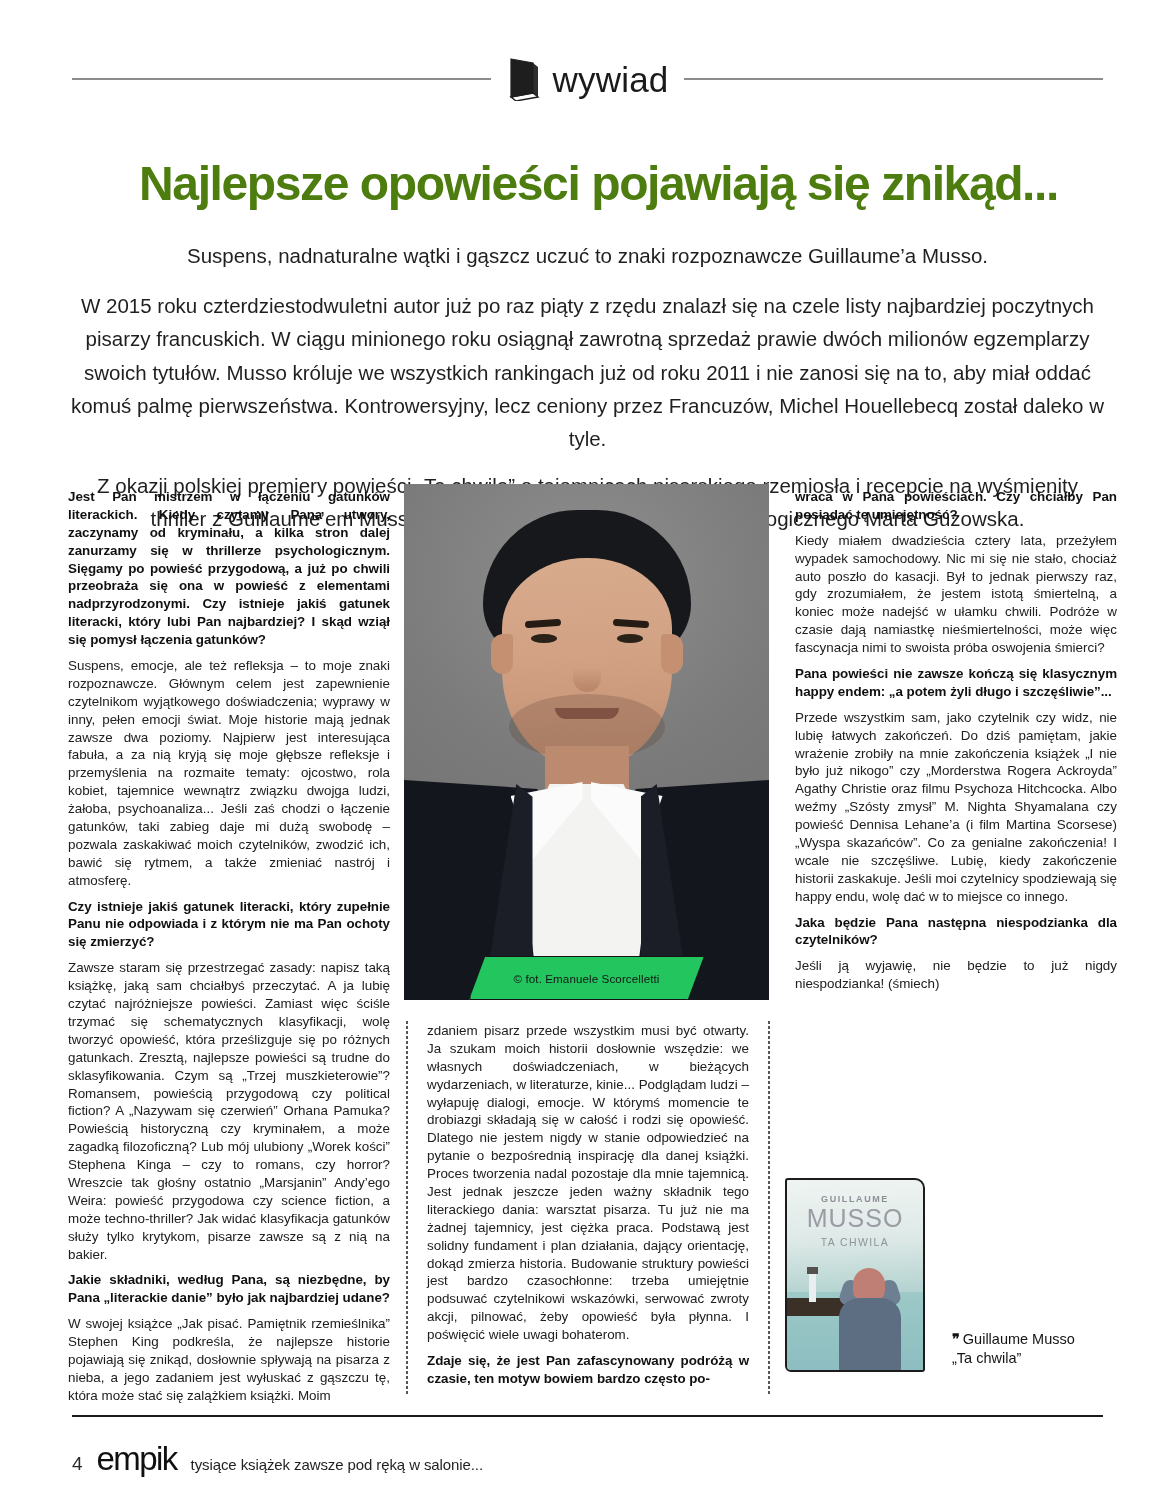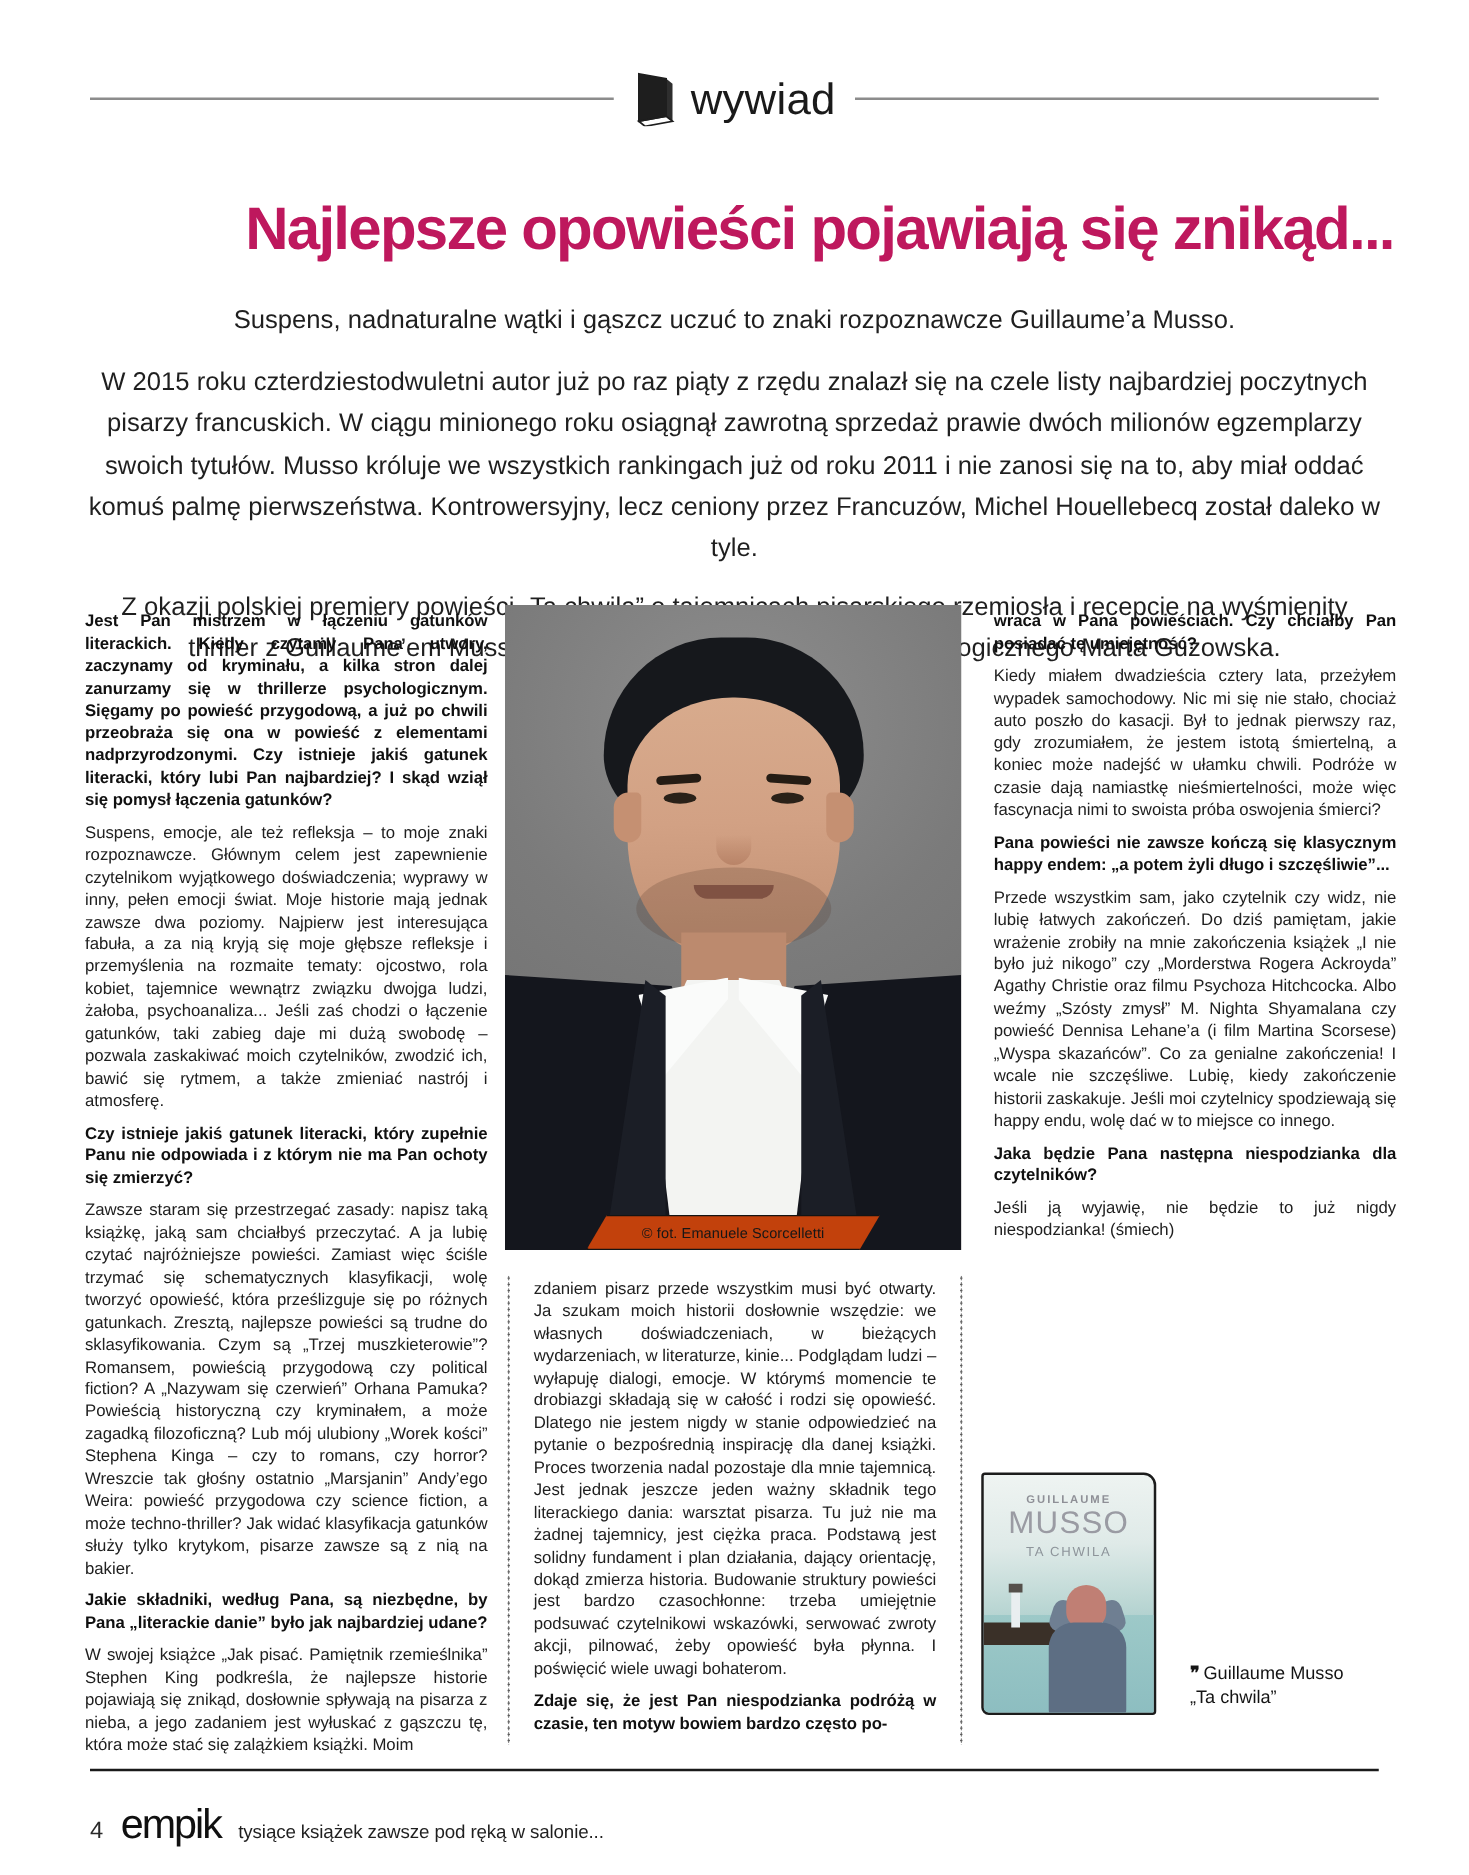--- a/index.html
+++ b/index.html
@@ -24,24 +24,24 @@
   .rule.right { margin-left:16px; }
   .masthead-center { display:flex; align-items:center; gap:12px; flex:0 0 auto; }
   .book-icon { width:34px; height:44px; display:block; }
   .masthead-title {
     font-size:35px; font-weight:400; letter-spacing:0.2px; color:#1a1a1a;
     line-height:1;
   }
 
   
   .headline {
-    position:absolute; left:60px; top:126px; width:1055px;
-    text-align:right;
+    position:absolute; left:71px; top:126px; width:1055px;
+    text-align:center;
     font-size:48px; font-weight:700; letter-spacing:-1.4px;
-    line-height:1.08; color:#be185d;
+    line-height:1.08; color:#4d7c0f;
     white-space:nowrap;
   }
 
   
   .lead {
     position:absolute; left:70px; top:222px; width:1035px;
     text-align:center;
     font-size:20.5px; line-height:1.62; color:#1f1f1f;
     font-weight:400;
   }
@@ -128,22 +128,22 @@
     position:absolute; top:296px; height:222px; background:#14161d;
   }
   .ph-jacket-l { left:0; width:215px; clip-path: polygon(0% 0%, 62% 4%, 100% 100%, 0% 100%); }
   .ph-jacket-r { right:0; width:215px; clip-path: polygon(38% 4%, 100% 0%, 100% 100%, 0% 100%); }
   .ph-lapel-l, .ph-lapel-r { position:absolute; top:300px; height:214px; background:#1b1e26; }
   .ph-lapel-l { left:50%; margin-left:-108px; width:54px; clip-path: polygon(70% 0%, 100% 6%, 100% 100%, 10% 100%); }
   .ph-lapel-r { left:50%; margin-left:54px;  width:54px; clip-path: polygon(0% 6%, 30% 0%, 90% 100%, 0% 100%); }
 
   .photo-caption {
     position:absolute; left:50%; transform:translateX(-50%);
-    bottom:0; width:235px; height:28px;
-    background:#c2410c; border:1.6px solid #141414;
+    bottom:0; width:235px; height:44px;
+    background:#22c55e; border:1.6px solid #141414;
     clip-path: polygon(7% 0%, 100% 0%, 93% 100%, 0% 100%);
     display:flex; align-items:center; justify-content:center;
     font-size:11.6px; color:#161616; letter-spacing:0.1px;
   }
 
   
   .bookwrap { position:absolute; left:785px; top:1178px; width:140px; height:194px; }
   .book {
     position:absolute; inset:0;
     border:2px solid #1c1c1c;
@@ -246,21 +246,21 @@
       <div class="ph-collar-l"></div>
       <div class="ph-collar-r"></div>
       <div class="ph-lapel-l"></div>
       <div class="ph-lapel-r"></div>
     </div>
     <div class="photo-caption">© fot. Emanuele Scorcelletti</div>
   </div>
 
   <div class="col" id="col-mid">
     <p>zdaniem pisarz przede wszystkim musi być otwarty. Ja szukam moich historii dosłownie wszędzie: we własnych doświadczeniach, w bieżących wydarzeniach, w literaturze, kinie... Podglądam ludzi – wyłapuję dialogi, emocje. W którymś momencie te drobiazgi składają się w całość i rodzi się opowieść. Dlatego nie jestem nigdy w stanie odpowiedzieć na pytanie o bezpośrednią inspirację dla danej książki. Proces tworzenia nadal pozostaje dla mnie tajemnicą. Jest jednak jeszcze jeden ważny składnik tego literackiego dania: warsztat pisarza. Tu już nie ma żadnej tajemnicy, jest ciężka praca. Podstawą jest solidny fundament i plan działania, dający orientację, dokąd zmierza historia. Budowanie struktury powieści jest bardzo czasochłonne: trzeba umiejętnie podsuwać czytelnikowi wskazówki, serwować zwroty akcji, pilnować, żeby opowieść była płynna. I poświęcić wiele uwagi bohaterom.</p>
-    <p class="q">Zdaje się, że jest Pan niespodzianka podróżą w czasie, ten motyw bowiem bardzo często po-</p>
+    <p class="q">Zdaje się, że jest Pan zafascynowany podróżą w czasie, ten motyw bowiem bardzo często po-</p>
   </div>
 
   <div class="col" id="col-right">
     <p class="q">wraca w Pana powieściach. Czy chciałby Pan posiadać tę umiejętność?</p>
     <p>Kiedy miałem dwadzieścia cztery lata, przeżyłem wypadek samochodowy. Nic mi się nie stało, chociaż auto poszło do kasacji. Był to jednak pierwszy raz, gdy zrozumiałem, że jestem istotą śmiertelną, a koniec może nadejść w ułamku chwili. Podróże w czasie dają namiastkę nieśmiertelności, może więc fascynacja nimi to swoista próba oswojenia śmierci?</p>
     <p class="q">Pana powieści nie zawsze kończą się klasycznym happy endem: „a potem żyli długo i szczęśliwie”...</p>
     <p>Przede wszystkim sam, jako czytelnik czy widz, nie lubię łatwych zakończeń. Do dziś pamiętam, jakie wrażenie zrobiły na mnie zakończenia książek „I nie było już nikogo” czy „Morderstwa Rogera Ackroyda” Agathy Christie oraz filmu Psychoza Hitchcocka. Albo weźmy „Szósty zmysł” M. Nighta Shyamalana czy powieść Dennisa Lehane’a (i film Martina Scorsese) „Wyspa skazańców”. Co za genialne zakończenia! I wcale nie szczęśliwe. Lubię, kiedy zakończenie historii zaskakuje. Jeśli moi czytelnicy spodziewają się happy endu, wolę dać w to miejsce co innego.</p>
     <p class="q">Jaka będzie Pana następna niespodzianka dla czytelników?</p>
     <p>Jeśli ją wyjawię, nie będzie to już nigdy niespodzianka! (śmiech)</p>
   </div>

